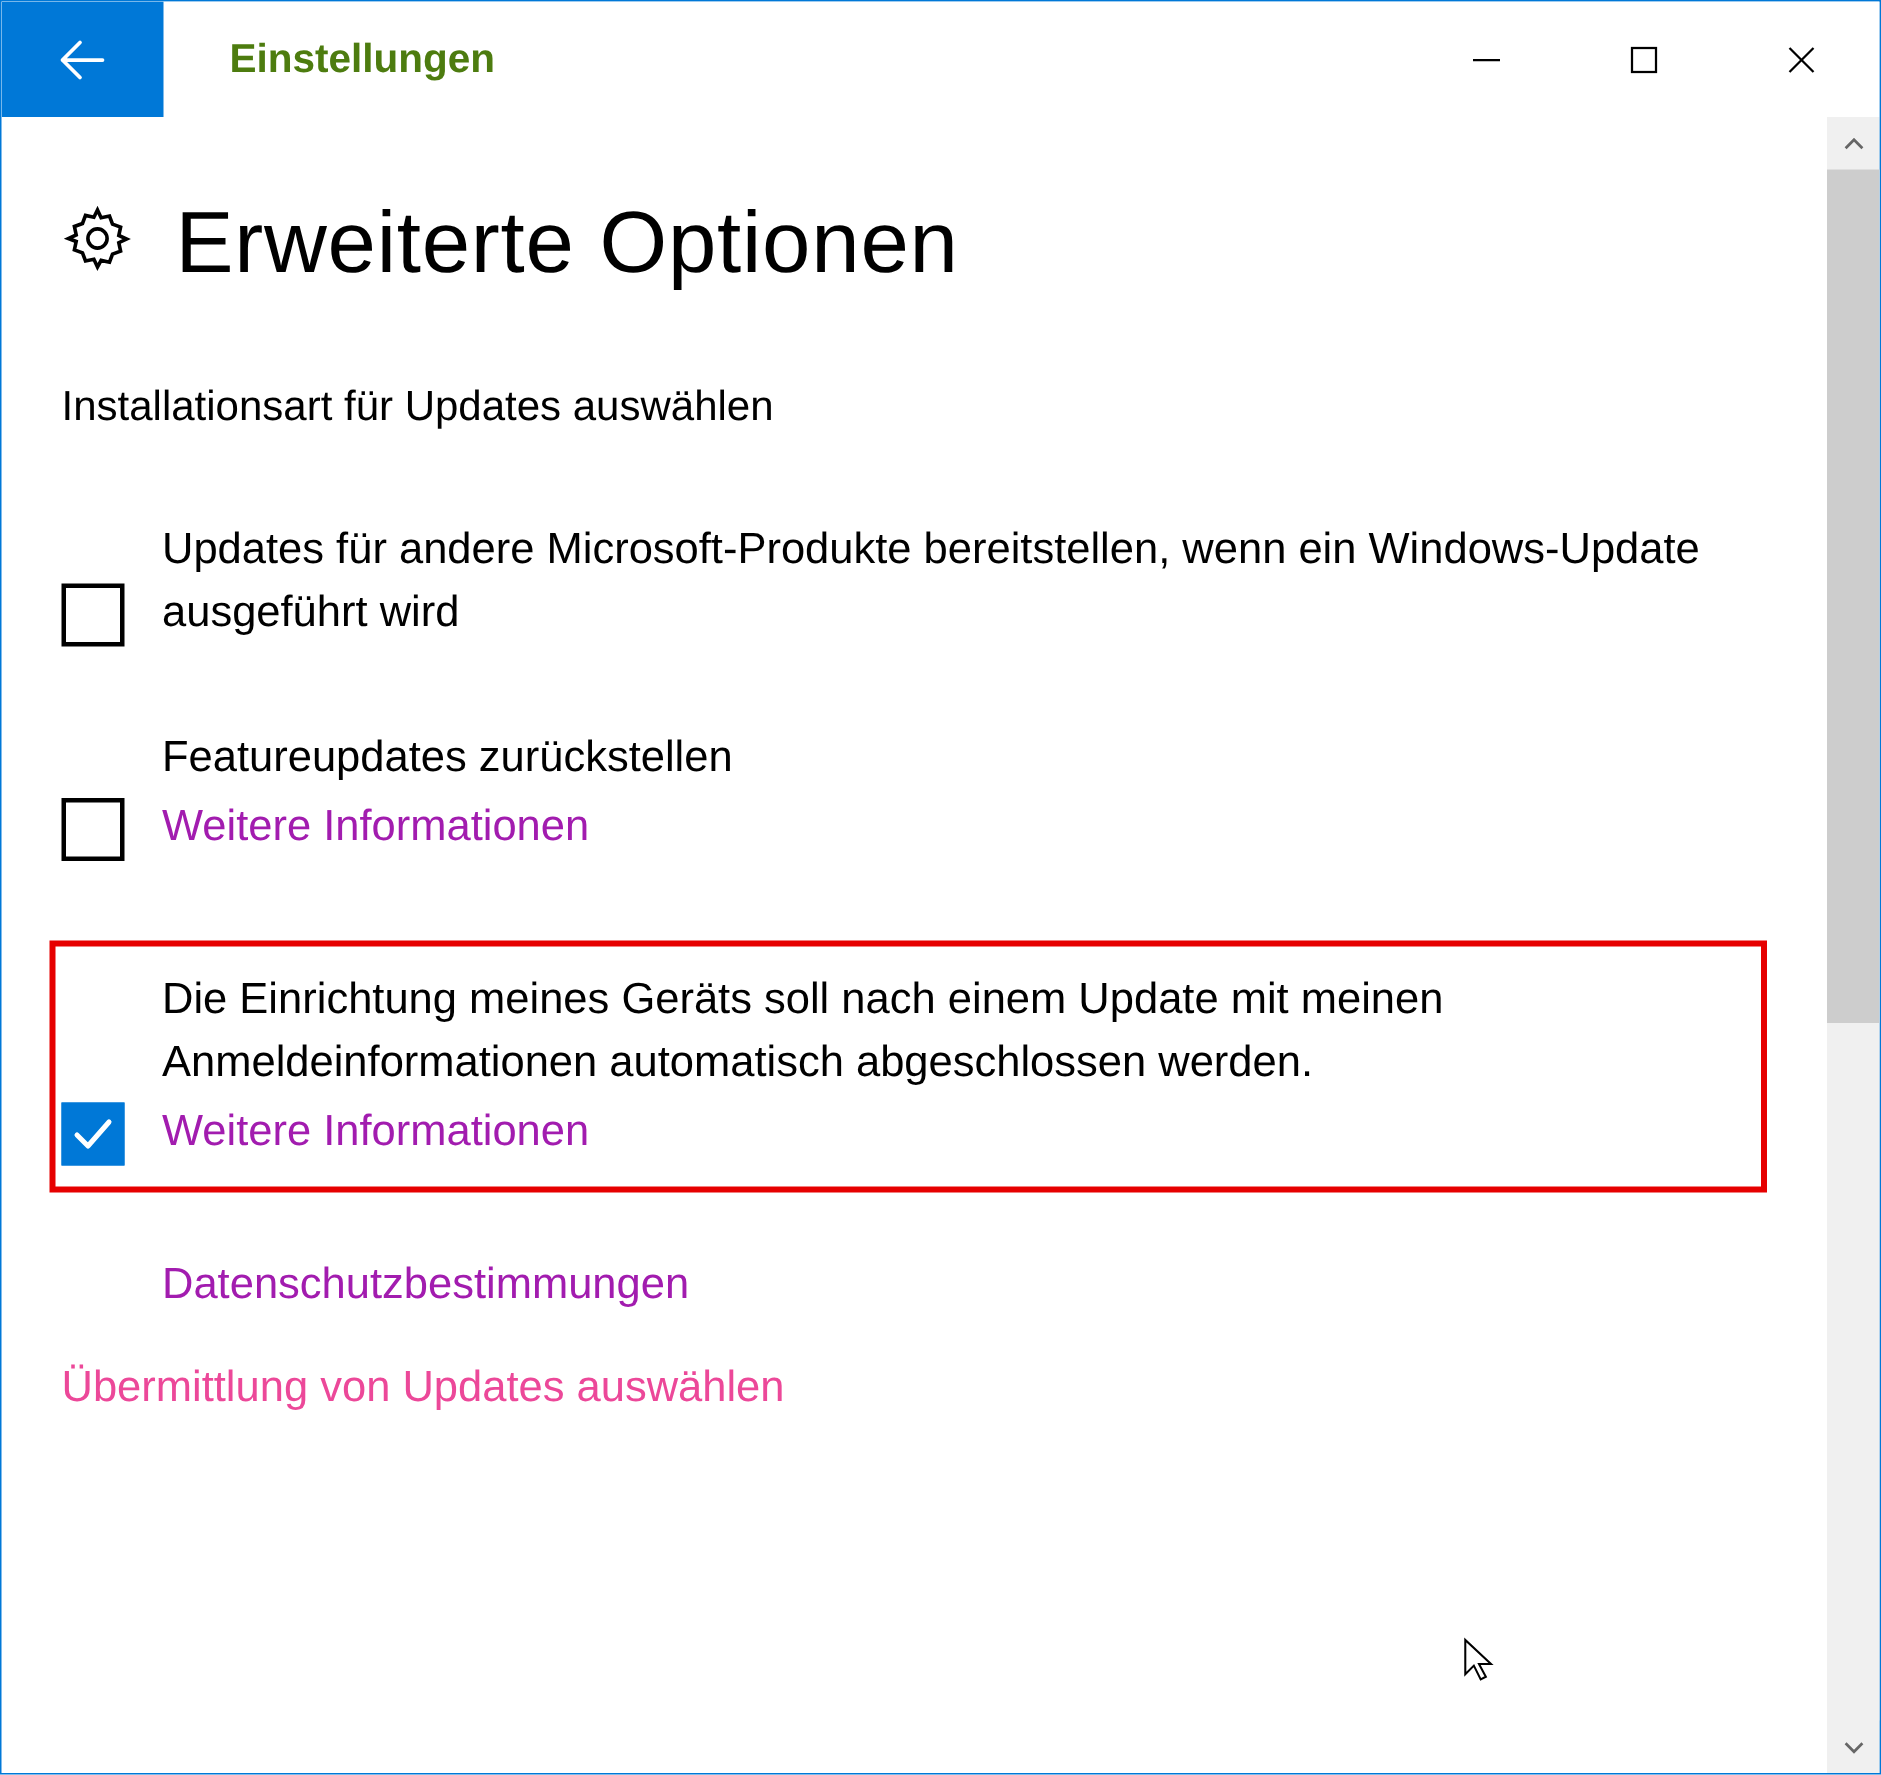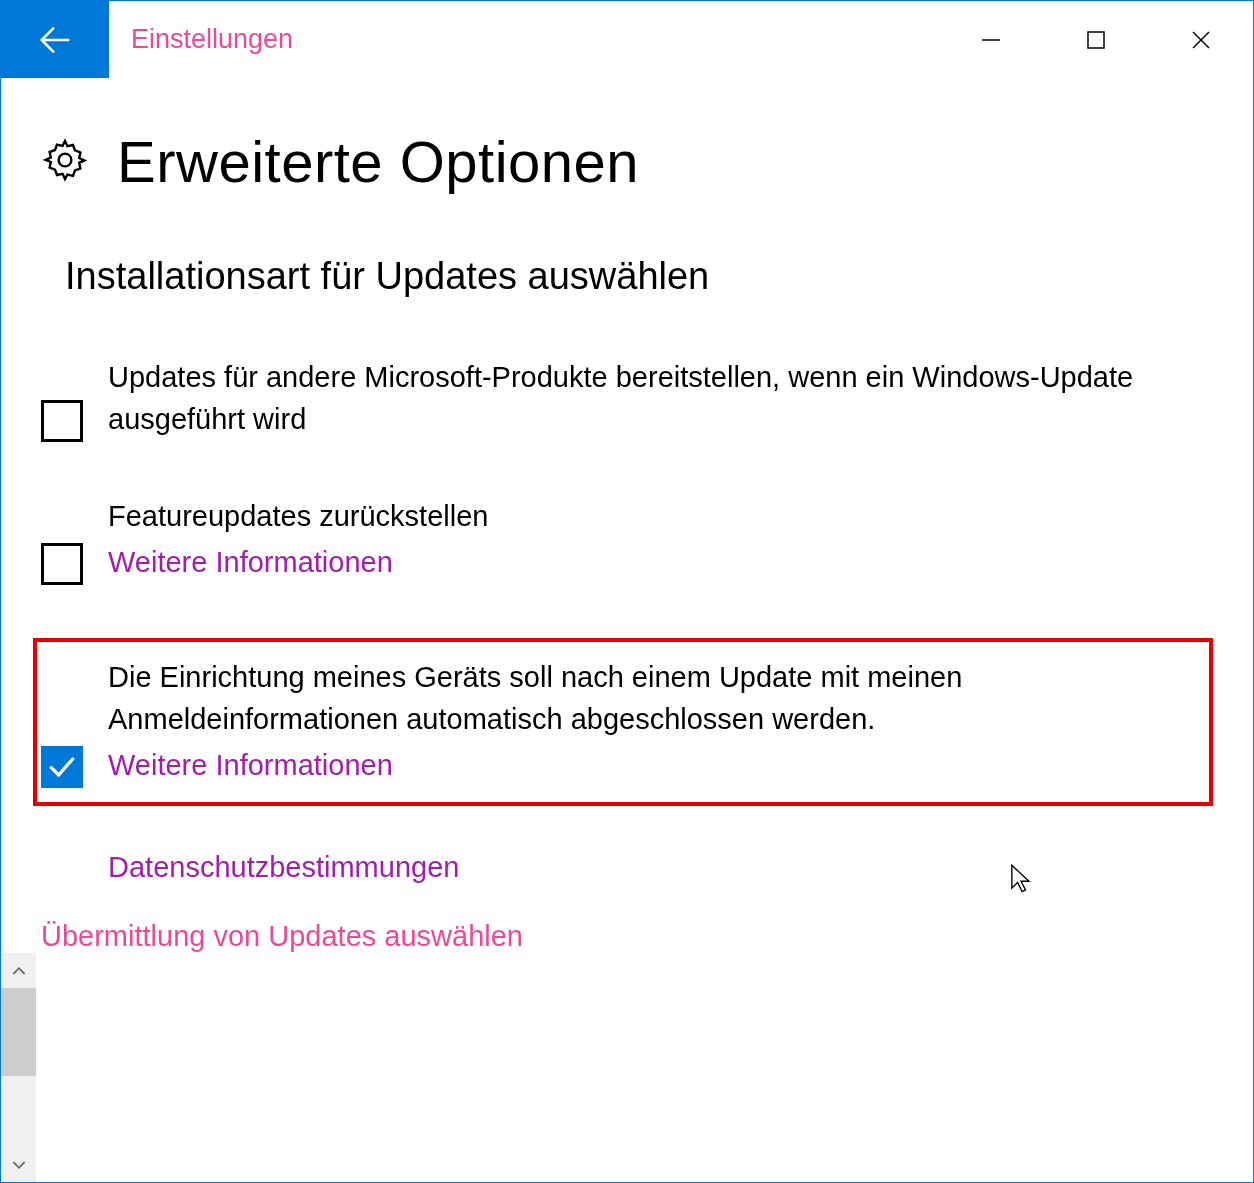--- a/index.html
+++ b/index.html
@@ -22,67 +22,65 @@
       height: 77px;
       background: #0078d7;
       display: flex;
       align-items: center;
       justify-content: center;
       cursor: pointer;
     }
     .back-button svg { width: 40px; height: 40px; }
     .title-text {
       font-size: 27px;
-      font-weight: 400;
-      color: #ec4899;
-      margin-left: 22px;
+      font-weight: 700;
+      color: #4d7c0f;
+      margin-left: 44px;
       flex: 1;
     }
     .titlebar-controls {
       display: flex;
       height: 77px;
     }
     .titlebar-btn {
       width: 105px;
       height: 77px;
       display: flex;
       align-items: center;
       justify-content: center;
       cursor: pointer;
     }
     .content-wrapper {
       position: relative;
       height: calc(100% - 77px);
       display: flex;
-      flex-direction: column;
     }
     .content {
       flex: 1;
       padding: 50px 40px 0 40px;
       position: relative;
     }
     .page-heading {
       display: flex;
       align-items: center;
       gap: 28px;
       margin-bottom: 60px;
     }
     .gear-icon svg { width: 48px; height: 48px; }
     .heading-text {
       font-size: 58px;
       font-weight: 300;
       color: #000;
       letter-spacing: 0.5px;
     }
     .section-heading {
-      font-size: 38px;
+      font-size: 28px;
       font-weight: 300;
       color: #000;
       margin-bottom: 58px;
-      margin-left: 24px;
     }
     .option-row {
       display: flex;
       align-items: flex-end;
       gap: 25px;
       margin-bottom: 55px;
     }
     .checkbox {
       width: 42px;
       height: 42px;

